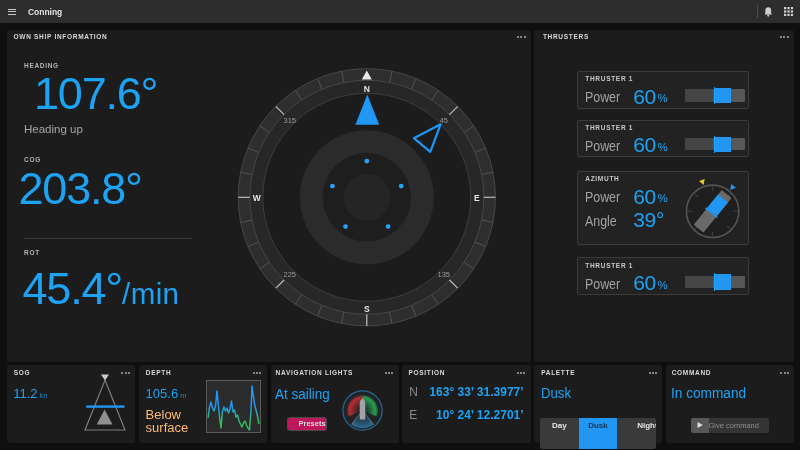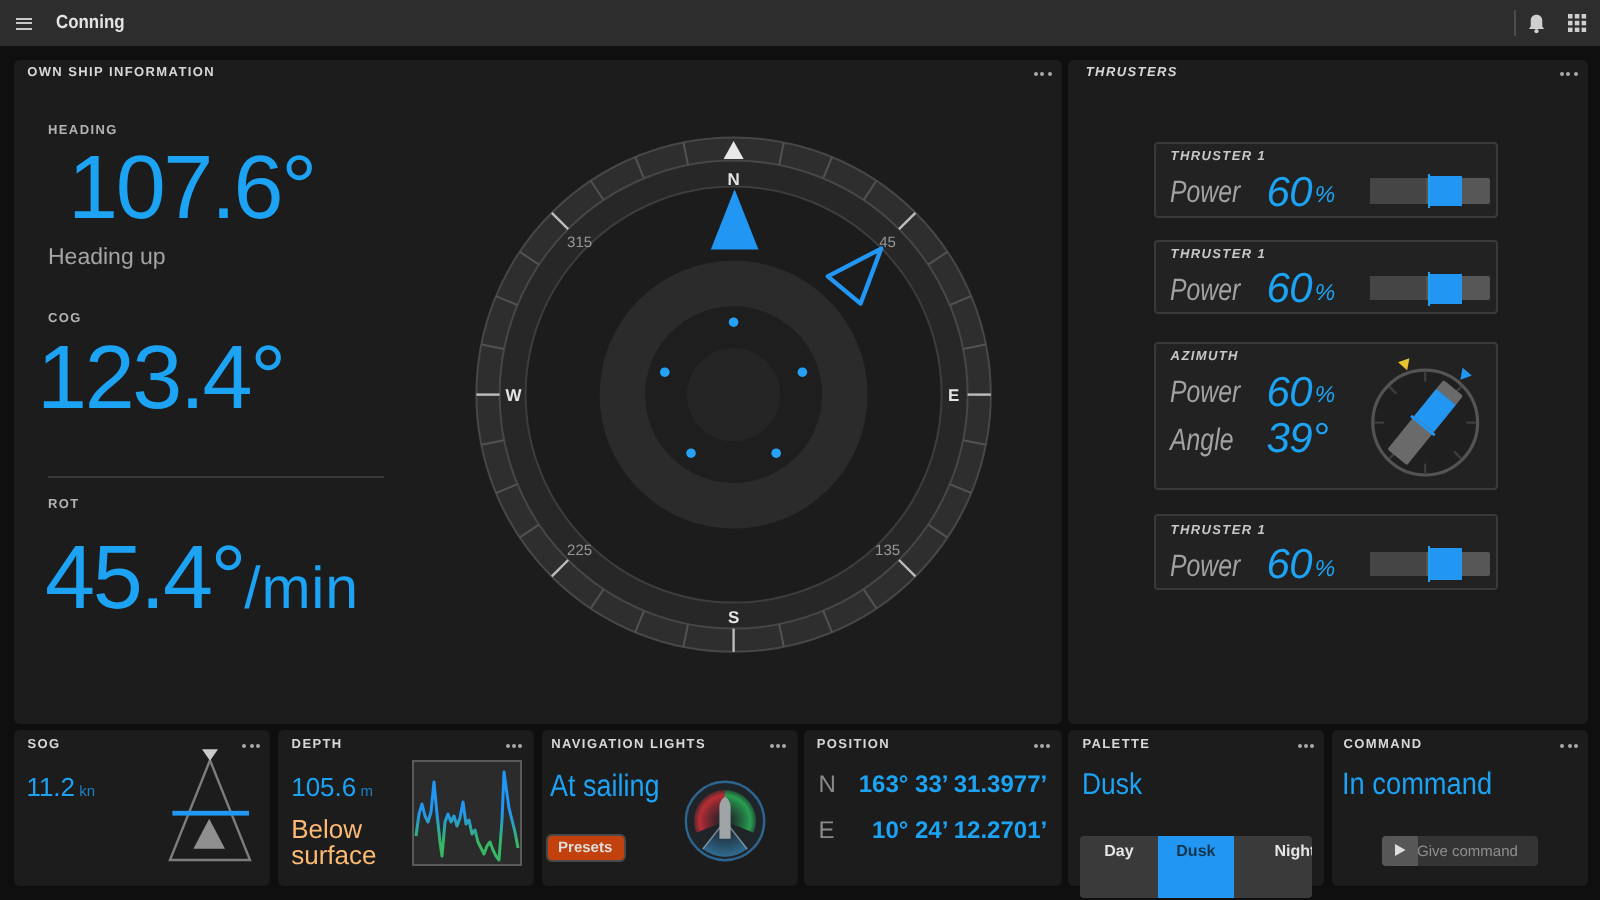--- a/index.html
+++ b/index.html
@@ -61,21 +61,21 @@
         <b></b>
         <b></b>
         <b></b>
       </div>
 
     <div class="slabel" style="left:17px;top:32.5px;">HEADING</div>
     <div class="bigval" style="left:27px;top:40.6px;">107.6°</div>
     <div class="abs" style="left:17px;top:93.6px;font-size:11.5px;color:#a5a5a5;line-height:1;">Heading up</div>
 
     <div class="slabel" style="left:17px;top:126.9px;">COG</div>
-    <div class="bigval" style="left:11.5px;top:136.3px;">123.4°</div>
+    <div class="bigval" style="left:11.5px;top:136.3px;">203.8°</div>
 
     <div class="abs" style="left:17px;top:207.8px;width:168px;height:1px;background:#383838;"></div>
 
     <div class="slabel" style="left:17px;top:219.6px;">ROT</div>
     <div class="bigval" style="left:15.5px;top:236.2px;">45.4°<span style="font-size:29.5px;letter-spacing:0.4px;">/min</span></div>
 
     <svg class="abs" style="left:0;top:0;" width="523" height="332" viewBox="0 0 523 332">
       <circle cx="359.8" cy="167.3" r="122.8" fill="none" stroke="#2e2e2e" stroke-width="11.6"></circle>
       <circle cx="359.8" cy="167.3" r="110.5" fill="none" stroke="#272727" stroke-width="12.9"></circle>
       <circle cx="359.8" cy="167.3" r="128.6" fill="none" stroke="#474747" stroke-width="1"></circle>
@@ -127,21 +127,21 @@
       <text x="436.8" y="93.3" text-anchor="middle" font-size="7.5" fill="#989898">45</text>
       <text x="282.8" y="93.3" text-anchor="middle" font-size="7.5" fill="#989898">315</text>
       <text x="436.8" y="247.3" text-anchor="middle" font-size="7.5" fill="#989898">135</text>
       <text x="282.8" y="247.3" text-anchor="middle" font-size="7.5" fill="#989898">225</text>
       <polygon points="359.8,40.5 354.8,49.5 364.8,49.5" fill="#e8e8e8"></polygon>
       <polygon points="360.3,64.6 348.4,94.8 372.2,94.8" fill="#2196f3"></polygon>
       <polygon points="406.9,108.2 433.6,94.3 423.3,121.8" fill="none" stroke="#2196f3" stroke-width="2.2" stroke-linejoin="round"></polygon>
     </svg>
   </div>
 
-  <div class="panel" style="left:534px;top:30px;width:260px;height:332px;font-style:italic;">
+  <div class="panel" style="left:534px;top:30px;width:260px;height:332px;">
     <div class="ptitle" style="left:8.9px;top:3.9px;">THRUSTERS</div>
     <div class="dots3" style="right:5.5px;top:6px;">
         <b></b>
         <b></b>
         <b></b>
       </div>
 
     <div class="thcard" style="top:40.8px;height:37.8px;">
       <div class="thlabel">THRUSTER 1</div>
       <div class="rowword" style="top:17.6px;">Power</div>
@@ -249,21 +249,21 @@
   </div>
 
   <div class="card" style="left:270.6px;">
     <div class="ptitle" style="left:5px;top:5.1px;">NAVIGATION LIGHTS</div>
     <div class="dots3" style="right:5.5px;top:7px;">
         <b></b>
         <b></b>
         <b></b>
       </div>
     <div class="cbig" style="left:4.5px;top:21px;transform:scaleX(0.87);transform-origin:0 0;">At sailing</div>
-    <div class="abs" style="left:2px;top:52.4px;width:40px;height:13.4px;background:#c2410c;border:1px solid #4a4a4a;border-radius:3px;font-size:7.5px;font-weight:bold;color:#dedede;text-align:center;line-height:12px;">Presets</div>
+    <div class="abs" style="left:16px;top:52.4px;width:40px;height:13.4px;background:#be185d;border:1px solid #4a4a4a;border-radius:3px;font-size:7.5px;font-weight:bold;color:#dedede;text-align:right;line-height:12px;">Presets</div>
     <svg class="abs" style="left:71px;top:25px;" width="41" height="41" viewBox="0 0 41 41">
       <defs>
         <radialGradient id="rg" gradientUnits="userSpaceOnUse" cx="20.5" cy="20.5" r="16">
           <stop offset="0.2" stop-color="#c2242c" stop-opacity="0.12"></stop>
             <stop offset="0.8" stop-color="#dd3039" stop-opacity="0.8"></stop>
             <stop offset="1" stop-color="#dd3039" stop-opacity="0.2"></stop>
         </radialGradient>
         <radialGradient id="gg" gradientUnits="userSpaceOnUse" cx="20.5" cy="20.5" r="16">
           <stop offset="0.2" stop-color="#23a04e" stop-opacity="0.12"></stop>
             <stop offset="0.8" stop-color="#2bbd5b" stop-opacity="0.8"></stop>

